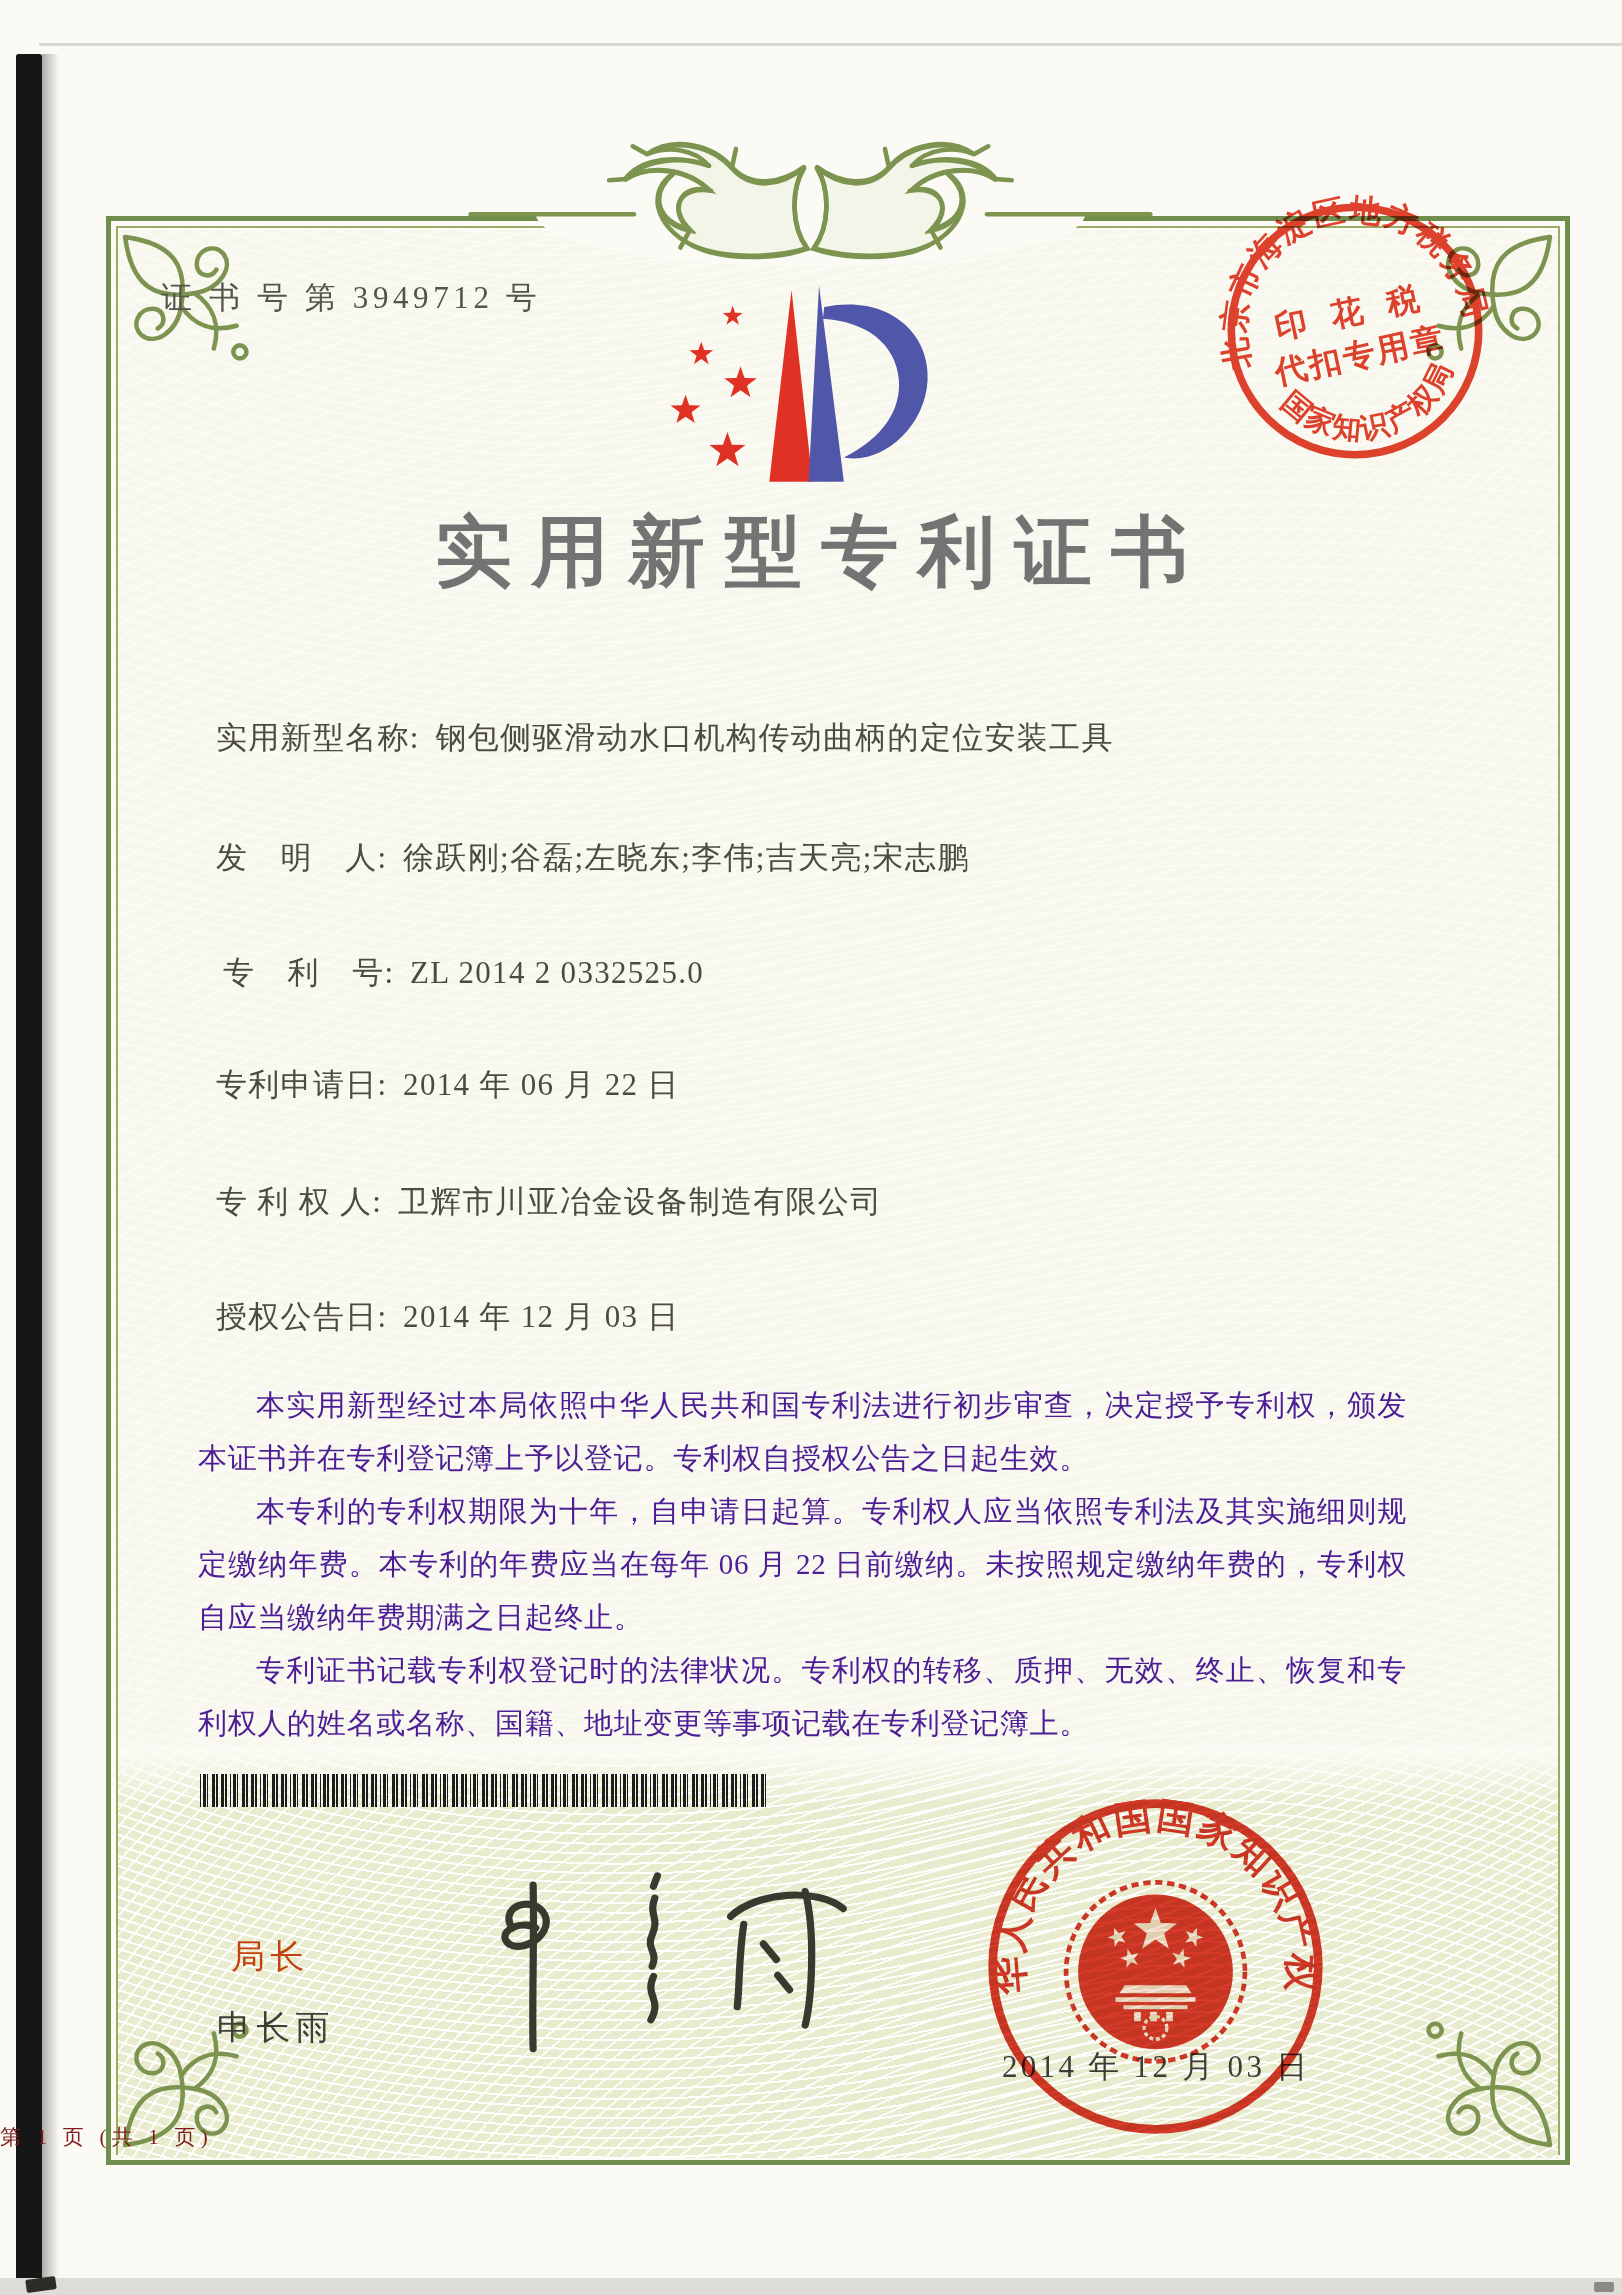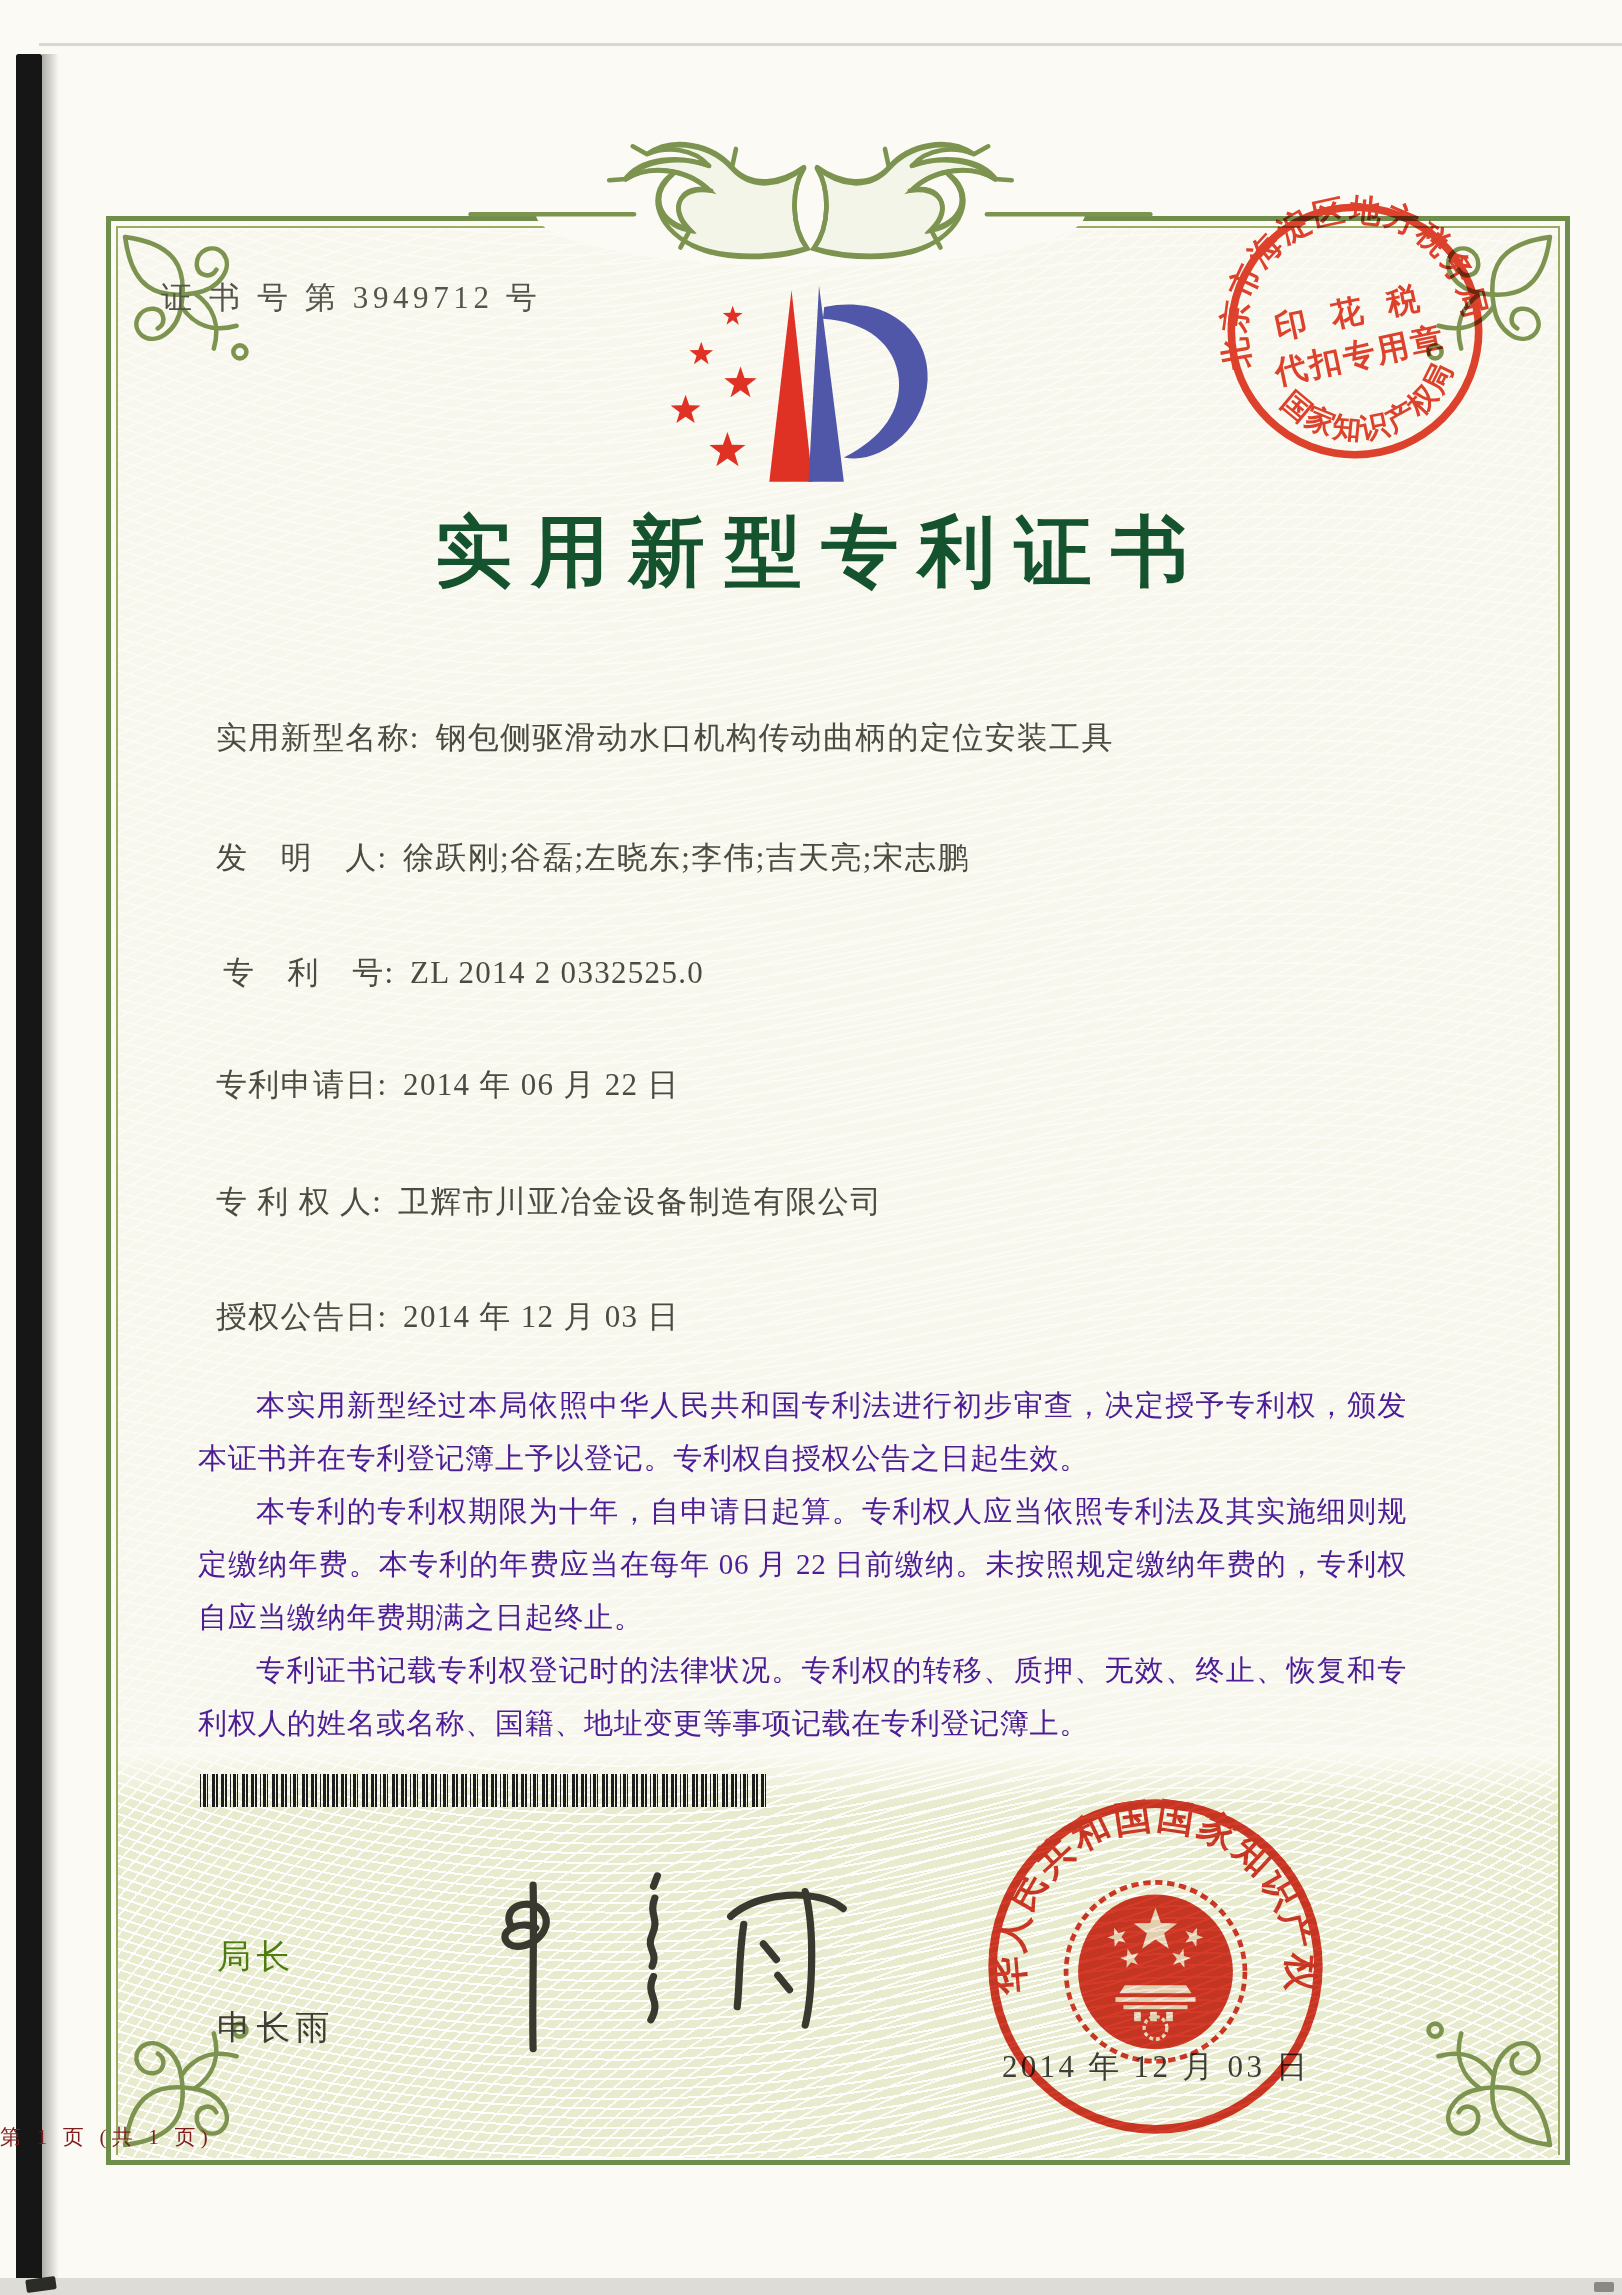--- a/index.html
+++ b/index.html
@@ -44,21 +44,21 @@
   .corner.tl{left:116px;top:228px;}
   .corner.tr{right:64px;top:228px;transform:scaleX(-1);}
   .corner.bl{left:116px;bottom:141px;transform:scaleY(-1);}
   .corner.br{right:64px;bottom:141px;transform:scale(-1,-1);}
 
   
   .cert-no{position:absolute;left:161px;top:277px;font-size:31px;color:#55544b;letter-spacing:4.6px;}
   .logo{position:absolute;left:628px;top:256px;width:314px;height:262px;}
   .tax-stamp{position:absolute;left:1211px;top:187px;width:288px;height:288px;transform:rotate(-12deg);mix-blend-mode:multiply;}
   .title{position:absolute;left:0;top:501px;width:100%;text-align:center;
-    font-size:77px;font-weight:700;color:#14532d;letter-spacing:19.6px;text-indent:19.6px;}
+    font-size:77px;font-weight:700;color:#737373;letter-spacing:19.6px;text-indent:19.6px;}
 
   
   .fields{position:absolute;left:216px;top:717px;width:1229px;}
   .field{position:absolute;left:0;font-size:31px;color:#4c4b41;letter-spacing:1.3px;white-space:nowrap;}
   .field .val{margin-left:15.7px;}
   .f0{top:0;}
   .f1{top:120px;}
   .f2{top:235px;margin-left:7px;}
   .f3{top:347px;}
   .f4{top:464px;}
@@ -74,21 +74,21 @@
     background-image:repeating-linear-gradient(90deg,
       #1d1d1d 0 1.3px,  rgba(0,0,0,0) 1.3px 2.6px,
       #1d1d1d 2.6px 5.9px, rgba(0,0,0,0) 5.9px 7.2px,
       #1d1d1d 7.2px 8.5px, rgba(0,0,0,0) 8.5px 12.4px,
       #1d1d1d 12.4px 15px, rgba(0,0,0,0) 15px 16.3px,
       #1d1d1d 16.3px 17.7px, rgba(0,0,0,0) 17.7px 21px,
       #1d1d1d 21px 24px, rgba(0,0,0,0) 24px 25.5px,
       #1d1d1d 25.5px 27px, rgba(0,0,0,0) 27px 30px);}
 
   
-  .director-label{position:absolute;left:217px;top:1934px;font-size:34px;color:#4d7c0f;letter-spacing:5.2px;text-align:center;}
+  .director-label{position:absolute;left:231px;top:1934px;font-size:34px;color:#c2410c;letter-spacing:5.2px;text-align:center;}
   .director-name{position:absolute;left:217px;top:2005px;font-size:34px;color:#3f3e35;letter-spacing:5.2px;}
   .signature{position:absolute;left:435px;top:1851px;width:471px;height:222px;}
 
   
   .seal-date{position:absolute;left:1002px;top:2046px;font-size:31px;color:#3e3d35;letter-spacing:3.3px;white-space:nowrap;z-index:3;}
   .seal{position:absolute;left:982px;top:1793px;width:347px;height:347px;mix-blend-mode:multiply;z-index:4;}
 
   .footer{position:absolute;left:0;top:2123px;width:100%;
     font-size:21px;color:#7f1d1d;letter-spacing:5.2px;}
 </style>

